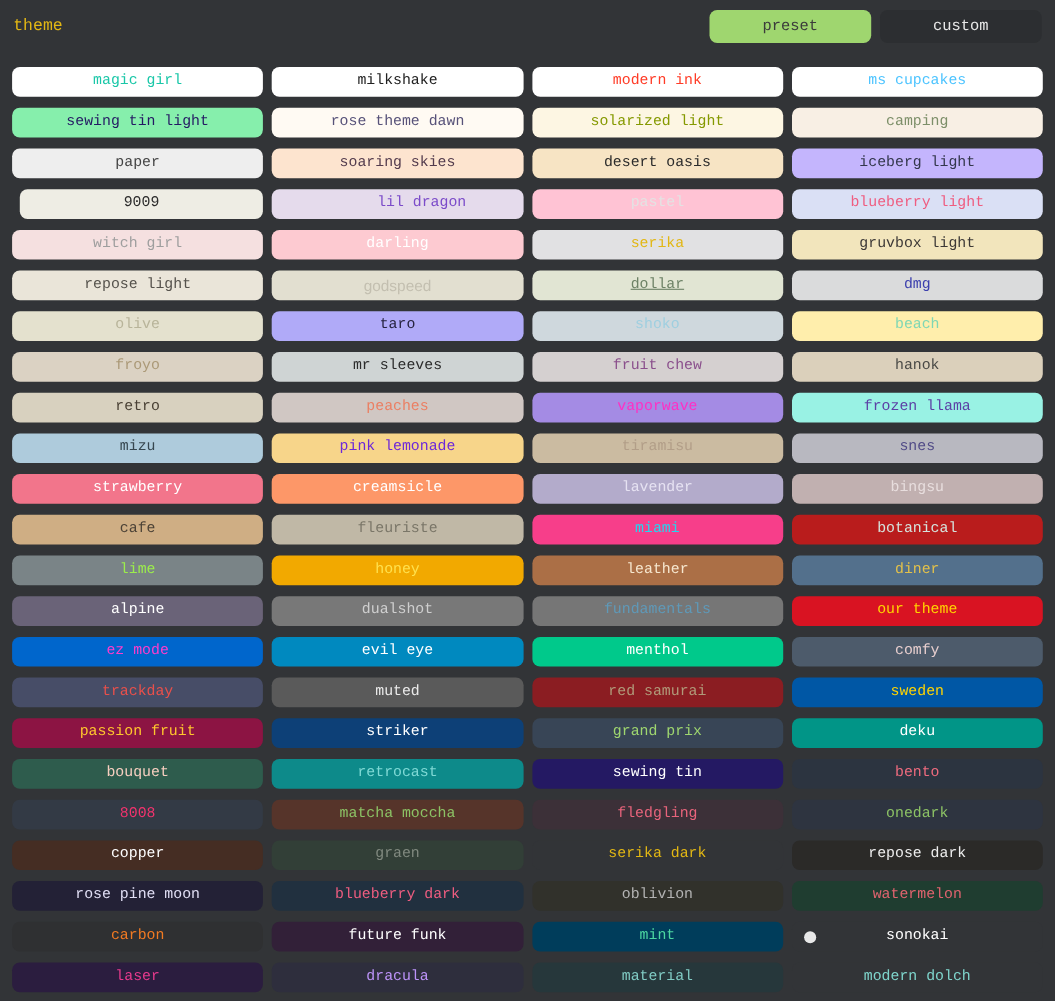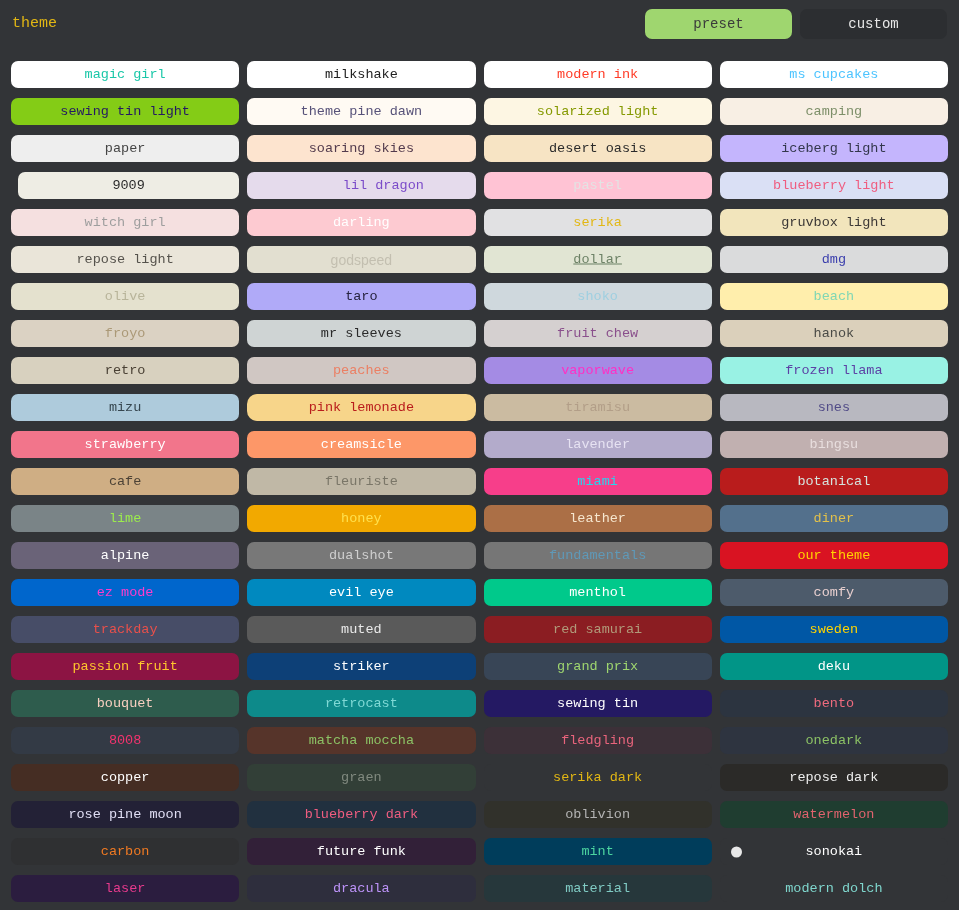--- a/index.html
+++ b/index.html
@@ -129,25 +129,25 @@
       </div>
       <div class="theme-btn" style="background: rgb(255, 255, 255); color: rgb(33, 33, 33);">
         <span class="label">milkshake</span>
       </div>
       <div class="theme-btn" style="background: rgb(255, 255, 255); color: rgb(255, 59, 38);">
         <span class="label">modern ink</span>
       </div>
       <div class="theme-btn" style="background: rgb(255, 255, 255); color: rgb(77, 196, 255);">
         <span class="label">ms cupcakes</span>
       </div>
-      <div class="theme-btn" style="background: #84cc16; color: rgb(36, 25, 99);">
+      <div class="theme-btn" style="background: #86efac; color: rgb(36, 25, 99);">
         <span class="label">sewing tin light</span>
       </div>
       <div class="theme-btn" style="background: rgb(255, 250, 243); color: rgb(87, 82, 121);">
-        <span class="label">theme pine dawn</span>
+        <span class="label">rose theme dawn</span>
       </div>
       <div class="theme-btn" style="background: rgb(253, 246, 227); color: rgb(133, 153, 0);">
         <span class="label">solarized light</span>
       </div>
       <div class="theme-btn" style="background: rgb(248, 239, 228); color: rgb(125, 143, 105);">
         <span class="label">camping</span>
       </div>
       <div class="theme-btn" style="background: rgb(238, 238, 238); color: rgb(68, 68, 68);">
         <span class="label">paper</span>
       </div>
@@ -228,21 +228,21 @@
       </div>
       <div class="theme-btn" style="background: rgb(164, 139, 228); color: rgb(255, 47, 196);">
         <span class="label">vaporwave</span>
       </div>
       <div class="theme-btn" style="background: rgb(153, 242, 228); color: rgb(92, 65, 165);">
         <span class="label">frozen llama</span>
       </div>
       <div class="theme-btn" style="background: rgb(174, 203, 220); color: rgb(54, 70, 79);">
         <span class="label">mizu</span>
       </div>
-      <div class="theme-btn" style="background: rgb(247, 213, 138); color: #b91c1c; border-radius: 10px;">
+      <div class="theme-btn" style="background: rgb(247, 213, 138); color: #6d28d9;">
         <span class="label">pink lemonade</span>
       </div>
       <div class="theme-btn" style="background: rgb(203, 187, 161); color: rgb(178, 158, 136);">
         <span class="label">tiramisu</span>
       </div>
       <div class="theme-btn" style="background: rgb(184, 184, 192); color: rgb(81, 75, 135);">
         <span class="label">snes</span>
       </div>
       <div class="theme-btn" style="background: rgb(242, 117, 139); color: rgb(255, 255, 255);">
         <span class="label">strawberry</span>

